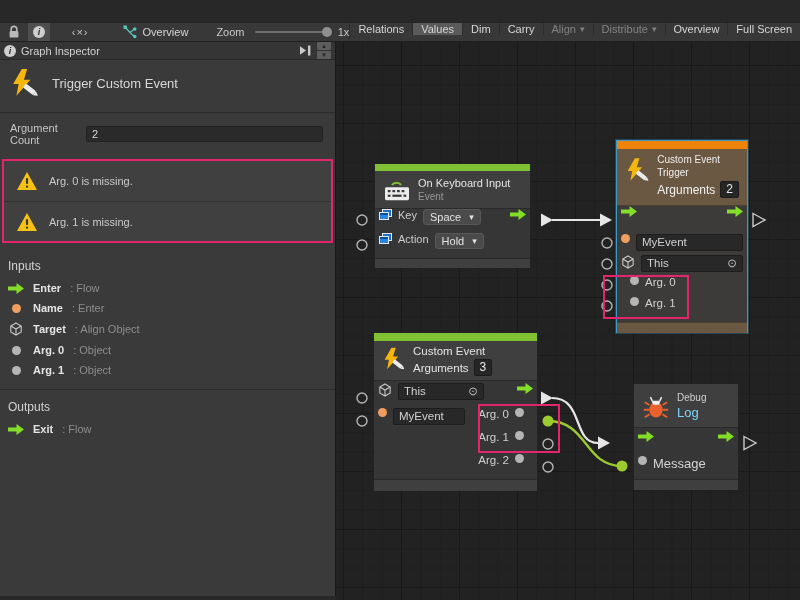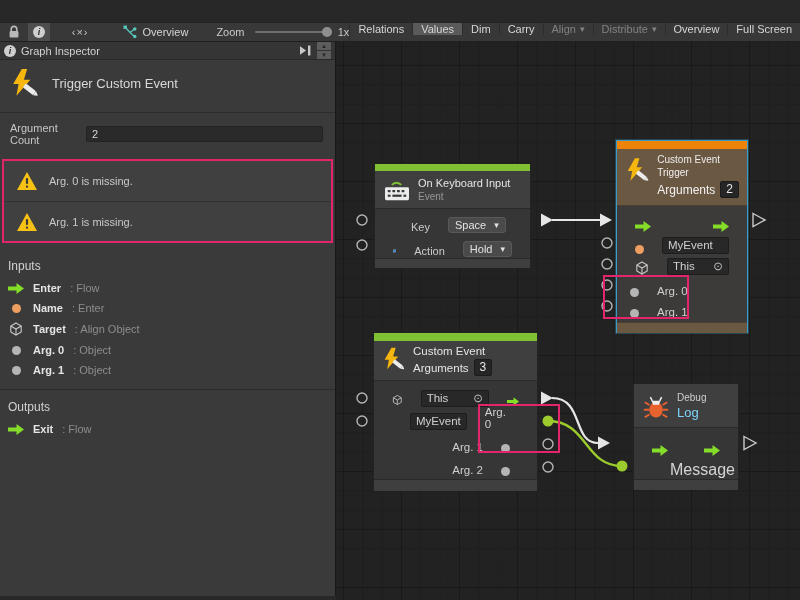--- a/index.html
+++ b/index.html
@@ -74,21 +74,21 @@
               linear-gradient(#1e1e1e 1px, transparent 1px),
               linear-gradient(90deg, #1e1e1e 1px, transparent 1px);
             background-size:58px 58px, 58px 58px, 19.33px 19.33px, 19.33px 19.33px;
             background-position:7px 23px, 7px 23px, 7px 23px, 7px 23px; }
   .node { position:absolute; background:#363636; border:1px solid #232323; font-size:11px; }
   .colorbar { width:100%; }
   .node-header { background:#3f3f3f; border-bottom:1px solid #2a2a2a; display:flex; align-items:center; gap:7px; padding:4px 8px; }
   .node-footer { background:#3f3f3f; border-top:1px solid #2a2a2a; }
   .node-title { color:#e4e4e4; font-size:11px; }
   .node-sub { color:#979797; font-size:10px; margin-top:2px; }
-  .nrow { display:flex; align-items:flex-end; padding:0 18px; gap:18px; }
+  .nrow { display:flex; align-items:flex-start; padding:0 4px; gap:6px; }
   .pill { background:#4a4a4a; border:1px solid #585858; border-radius:3px; padding:1px 6px;
           display:flex; align-items:center; gap:4px; color:#e2e2e2; }
   .fieldbox { height:17px; background:#282828; border:1px solid #1d1d1d; border-radius:2px;
               color:#d0d0d0; padding:0 5px; line-height:15px; font-size:11.5px; display:flex; align-items:center; }
   .valbox { background:#262626; border:1px solid #1b1b1b; border-radius:2px; padding:0 5px;
             color:#e8e8e8; font-size:12px; line-height:15px; }
   .arg-label { color:#cfcfcf; font-size:11.5px; }
   .annot { position:absolute; border:2px solid #e3256b; pointer-events:none; }
 
   
@@ -464,21 +464,21 @@
       <div class="nrow" style="height:25px; margin-top:3px; justify-content:space-between;">
         <svg width="16" height="11" viewBox="0 0 16 11">
             <path d="M0 3.5h8.5V0L16 5.5 8.5 11V7.5H0z" fill="#84dd28"></path>
           </svg>
         <svg width="16" height="11" viewBox="0 0 16 11">
             <path d="M0 3.5h8.5V0L16 5.5 8.5 11V7.5H0z" fill="#84dd28"></path>
           </svg>
       </div>
       <div class="nrow" style="height:23px;">
         <span class="dot dot-gray"></span>
-        <span style="color:#d4d4d4; font-size:16px;">Message</span>
+        <span style="color:#d4d4d4; font-size:13px;">Message</span>
       </div>
       <div class="node-footer" style="height:11px;"></div>
     </div>
 
     <div class="annot" style="left:267px; top:233px; width:86px; height:44px;"></div>
     <div class="annot" style="left:142px; top:362px; width:82px; height:49px;"></div>
   </div>
 </div>
 
 </body></html>

